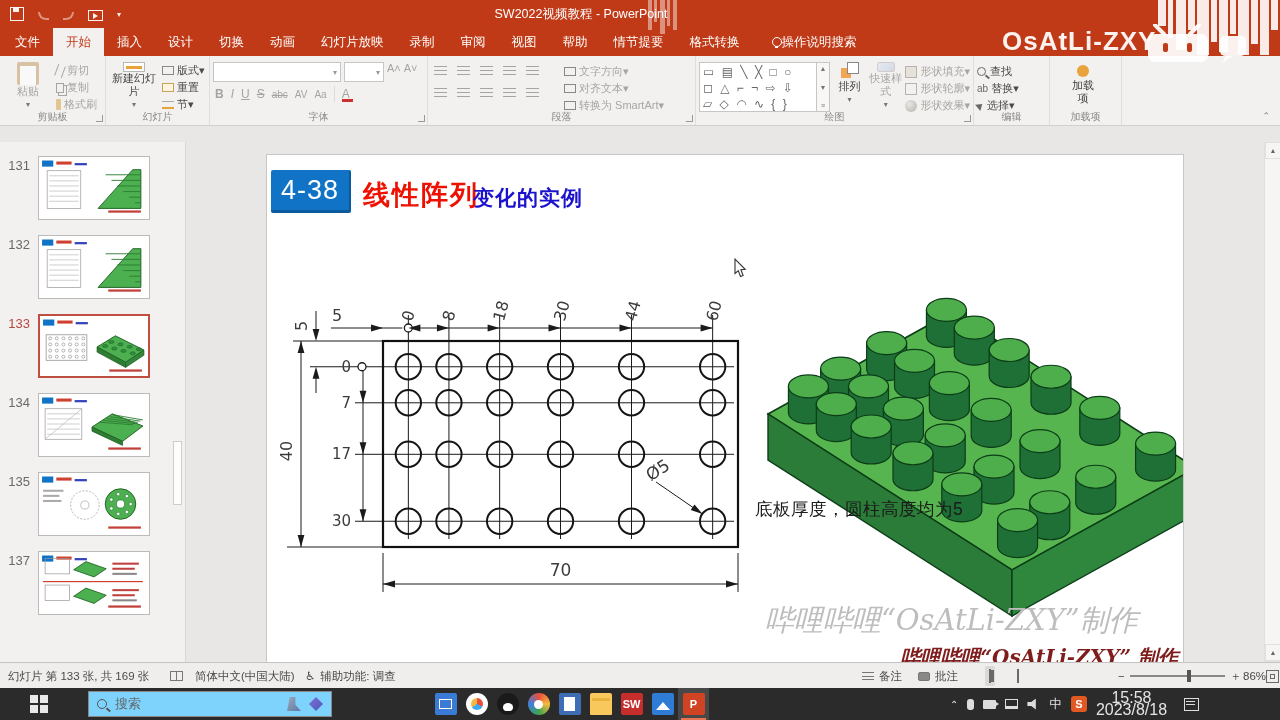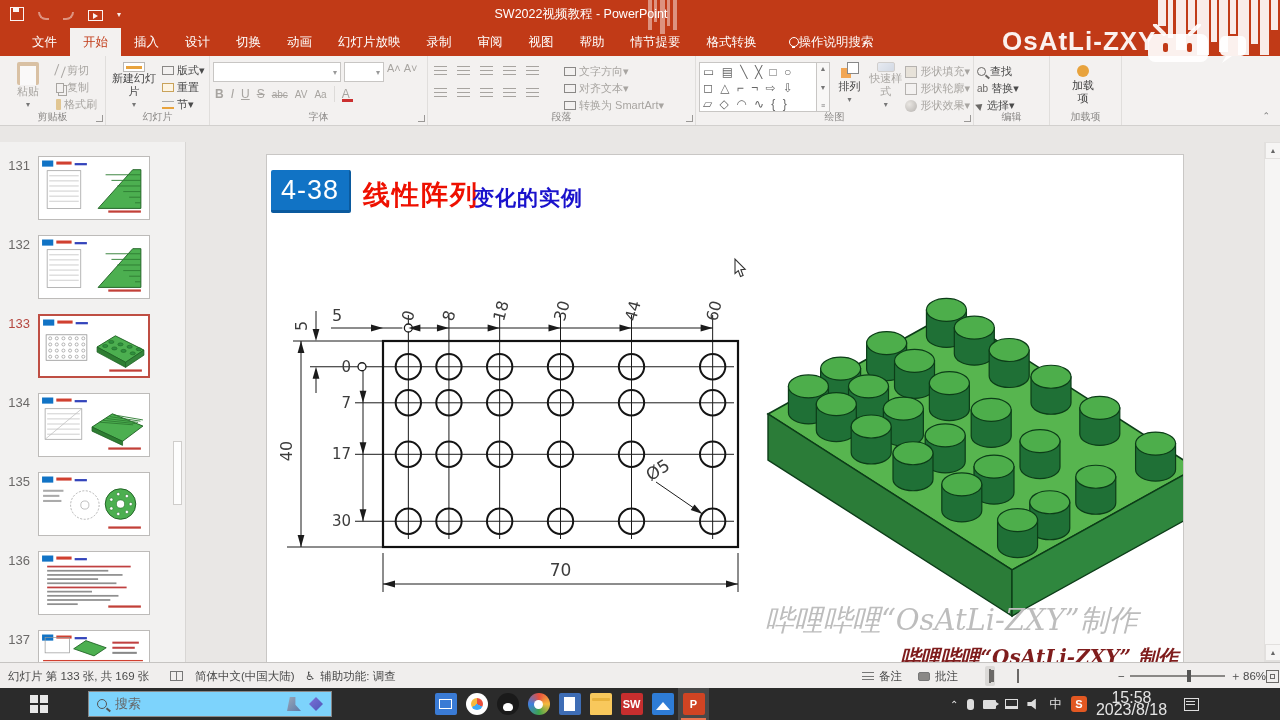--- a/index.html
+++ b/index.html
@@ -23,21 +23,21 @@
   .user-name{font-size:12px;}
   .avatar{width:18px;height:18px;background:#F5F2EF;border-radius:2px;position:relative;}
   .avatar:before{content:"";position:absolute;left:5px;top:3px;width:8px;height:8px;border-radius:50%;background:#8D9199;}
   .avatar:after{content:"";position:absolute;left:3px;top:11px;width:12px;height:6px;border-radius:6px 6px 0 0;background:#8D9199;}
   .ribopt{width:14px;height:12px;border:1.2px solid #fff;position:relative;}
   .ribopt:before{content:"";position:absolute;left:0;top:3px;width:12px;height:1.2px;background:#fff;}
   .wbtn{width:22px;text-align:center;font-size:13px;line-height:28px;}
   .i-min{display:inline-block;width:10px;height:2px;background:#fff;margin-bottom:3px;}
   .i-restore{display:inline-block;width:9px;height:9px;border:1.2px solid #fff;position:relative;top:1px;}
   
-  .tabrow{position:absolute;left:0;top:28px;width:1280px;height:28px;background:#C13A17;display:flex;align-items:flex-end;padding-left:19px;}
+  .tabrow{position:absolute;left:0;top:28px;width:1280px;height:28px;background:#C13A17;display:flex;align-items:flex-end;padding-left:2px;}
   .tab{height:28px;line-height:28px;padding:0 13px;font-size:12.5px;color:#fff;white-space:nowrap;}
   .tab.active{background:#F3F1F0;color:#C13A17;}
   .tab.search{display:flex;align-items:center;margin-left:6px;}
   .bulb{width:10px;height:10px;border:1.3px solid #fff;border-radius:50%;position:relative;top:0;}
   .bulb:after{content:"";position:absolute;left:2.5px;top:8px;width:3px;height:2px;background:#fff;}
   
   .ribbon{position:absolute;left:0;top:56px;width:1280px;height:70px;background:#F3F1F0;border-bottom:1px solid #D2D0CE;display:flex;}
   .rgroup{position:relative;height:100%;border-right:1px solid #E0DEDC;padding:4px 3px 14px;display:flex;gap:3px;}
   .gtitle{position:absolute;bottom:1px;left:0;right:0;text-align:center;font-size:10px;color:#8A8886;}
   .dlg{position:absolute;right:2px;bottom:3px;width:7px;height:7px;border-right:1.2px solid #9A9896;border-bottom:1.2px solid #9A9896;}
@@ -526,39 +526,20 @@
               <circle cx="45" cy="31" r="4" fill="none" stroke="#999" stroke-width="0.6"></circle>
               <circle cx="80" cy="30" r="15" fill="#4CAF50" stroke="#1b5e20" stroke-width="0.9"></circle>
               <circle cx="90" cy="30" r="1.6" fill="#fff" stroke="#1b5e20" stroke-width="0.4"></circle>
               <circle cx="86.23510498638396" cy="37.81814976888841" r="1.6" fill="#fff" stroke="#1b5e20" stroke-width="0.4"></circle>
               <circle cx="77.77530683824602" cy="39.749396921658544" r="1.6" fill="#fff" stroke="#1b5e20" stroke-width="0.4"></circle>
               <circle cx="70.99065592841073" cy="34.33955290320551" r="1.6" fill="#fff" stroke="#1b5e20" stroke-width="0.4"></circle>
               <circle cx="70.98985193279098" cy="25.662116667432183" r="1.6" fill="#fff" stroke="#1b5e20" stroke-width="0.4"></circle>
               <circle cx="77.77350024320673" cy="20.251015497345403" r="1.6" fill="#fff" stroke="#1b5e20" stroke-width="0.4"></circle>
               <circle cx="86.23365612005612" cy="22.180694955631495" r="1.6" fill="#fff" stroke="#1b5e20" stroke-width="0.4"></circle>
               <circle cx="80" cy="30" r="4" fill="#fff" stroke="#1b5e20" stroke-width="0.5"></circle>
-            </svg></div>
-        </div>
-        <div class="thumb">
-          <div class="tnum">136</div>
-          <div class="tbox"><svg viewBox="0 0 106 58" width="108" height="60">
-              <rect x="3" y="3" width="11" height="6" fill="#1173C5" stroke="none" stroke-width="0"></rect>
-              <rect x="17" y="4" width="15" height="3" fill="#D04030" stroke="none" stroke-width="0"></rect>
-              <rect x="35" y="5.5" width="12" height="2.2" fill="#3344BB" stroke="none" stroke-width="0"></rect>
-              <rect x="68" y="52" width="32" height="2.2" fill="#C24038" stroke="none" stroke-width="0"></rect>
-              <rect x="8" y="13" width="82" height="1.7" fill="#C04040" stroke="none" stroke-width="0"></rect>
-              <rect x="8" y="17.1" width="60" height="1.7" fill="#8f8f8f" stroke="none" stroke-width="0"></rect>
-              <rect x="8" y="21.2" width="74" height="1.7" fill="#8f8f8f" stroke="none" stroke-width="0"></rect>
-              <rect x="8" y="25.299999999999997" width="50" height="1.7" fill="#8f8f8f" stroke="none" stroke-width="0"></rect>
-              <rect x="8" y="29.4" width="68" height="1.7" fill="#8f8f8f" stroke="none" stroke-width="0"></rect>
-              <rect x="8" y="33.5" width="78" height="1.7" fill="#C04040" stroke="none" stroke-width="0"></rect>
-              <rect x="8" y="37.599999999999994" width="44" height="1.7" fill="#8f8f8f" stroke="none" stroke-width="0"></rect>
-              <rect x="8" y="41.699999999999996" width="70" height="1.7" fill="#8f8f8f" stroke="none" stroke-width="0"></rect>
-              <rect x="8" y="45.8" width="62" height="1.7" fill="#8f8f8f" stroke="none" stroke-width="0"></rect>
-              <rect x="8" y="49.9" width="30" height="1.7" fill="#8f8f8f" stroke="none" stroke-width="0"></rect>
             </svg></div>
         </div>
         <div class="thumb">
           <div class="tnum">137</div>
           <div class="tbox"><svg viewBox="0 0 106 58" width="108" height="60">
               <rect x="3" y="3" width="11" height="6" fill="#1173C5" stroke="none" stroke-width="0"></rect>
               <rect x="17" y="4" width="15" height="3" fill="#D04030" stroke="none" stroke-width="0"></rect>
               <rect x="35" y="5.5" width="12" height="2.2" fill="#3344BB" stroke="none" stroke-width="0"></rect>
               <rect x="68" y="52" width="32" height="2.2" fill="#C24038" stroke="none" stroke-width="0"></rect>
               <rect x="6" y="6" width="24" height="15" fill="none" stroke="#999" stroke-width="0.7"></rect>
@@ -713,20 +694,21 @@
             <ellipse cx="727" cy="311.59999999999997" rx="20" ry="11.5" fill="#4DAE4B" stroke="#0C3D18" stroke-width="1.2"></ellipse>
             <path d="M808.7714285714286,321.75714285714287 L808.7714285714286,347.75714285714287 A20,11.5 0 0 0 848.7714285714286,347.75714285714287 L848.7714285714286,321.75714285714287 Z" fill="#1F7036" stroke="#0C3D18" stroke-width="1.2"></path>
             <ellipse cx="828.7714285714286" cy="321.75714285714287" rx="20" ry="11.5" fill="#4DAE4B" stroke="#0C3D18" stroke-width="1.2"></ellipse>
             <path d="M674.8,329.45 L674.8,355.45 A20,11.5 0 0 0 714.8,355.45 L714.8,329.45 Z" fill="#1F7036" stroke="#0C3D18" stroke-width="1.2"></path>
             <ellipse cx="694.8" cy="329.45" rx="20" ry="11.5" fill="#4DAE4B" stroke="#0C3D18" stroke-width="1.2"></ellipse>
             <path d="M762.7714285714286,347.25714285714287 L762.7714285714286,373.25714285714287 A20,11.5 0 0 0 802.7714285714286,373.25714285714287 L802.7714285714286,347.25714285714287 Z" fill="#1F7036" stroke="#0C3D18" stroke-width="1.2"></path>
             <ellipse cx="782.7714285714286" cy="347.25714285714287" rx="20" ry="11.5" fill="#4DAE4B" stroke="#0C3D18" stroke-width="1.2"></ellipse>
             <path d="M730.5714285714286,365.1071428571429 L730.5714285714286,391.1071428571429 A20,11.5 0 0 0 770.5714285714286,391.1071428571429 L770.5714285714286,365.1071428571429 Z" fill="#1F7036" stroke="#0C3D18" stroke-width="1.2"></path>
             <ellipse cx="750.5714285714286" cy="365.1071428571429" rx="20" ry="11.5" fill="#4DAE4B" stroke="#0C3D18" stroke-width="1.2"></ellipse>
           </svg>
+        <div class="note">底板厚度，圆柱高度均为5</div>
         <div class="wm-gray">哔哩哔哩“OsAtLi-ZXY”制作</div>
         <div class="wm-red">哔哩哔哩“OsAtLi-ZXY” 制作</div>
       </div>
       <div class="vscroll">
         <div class="vsbtn">▲</div>
         <div class="vsbottom">
           <div class="vsbtn">▲</div>
           <div class="vsbtn">▼</div>
         </div>
       </div>

